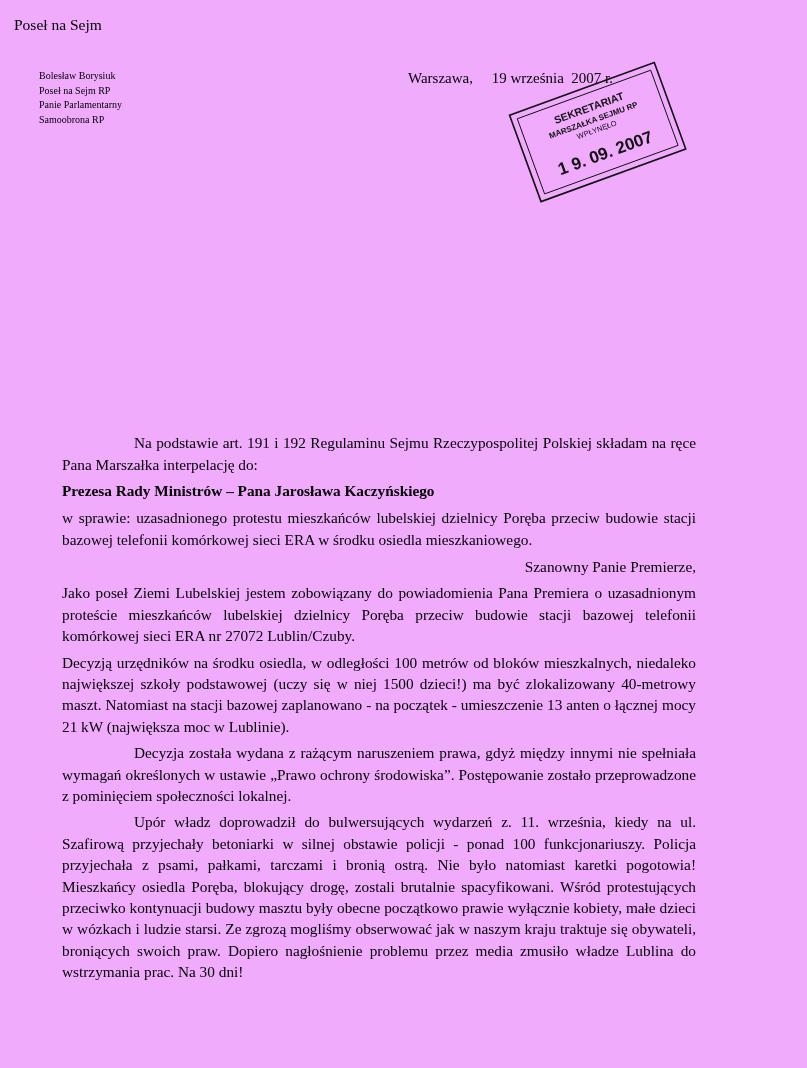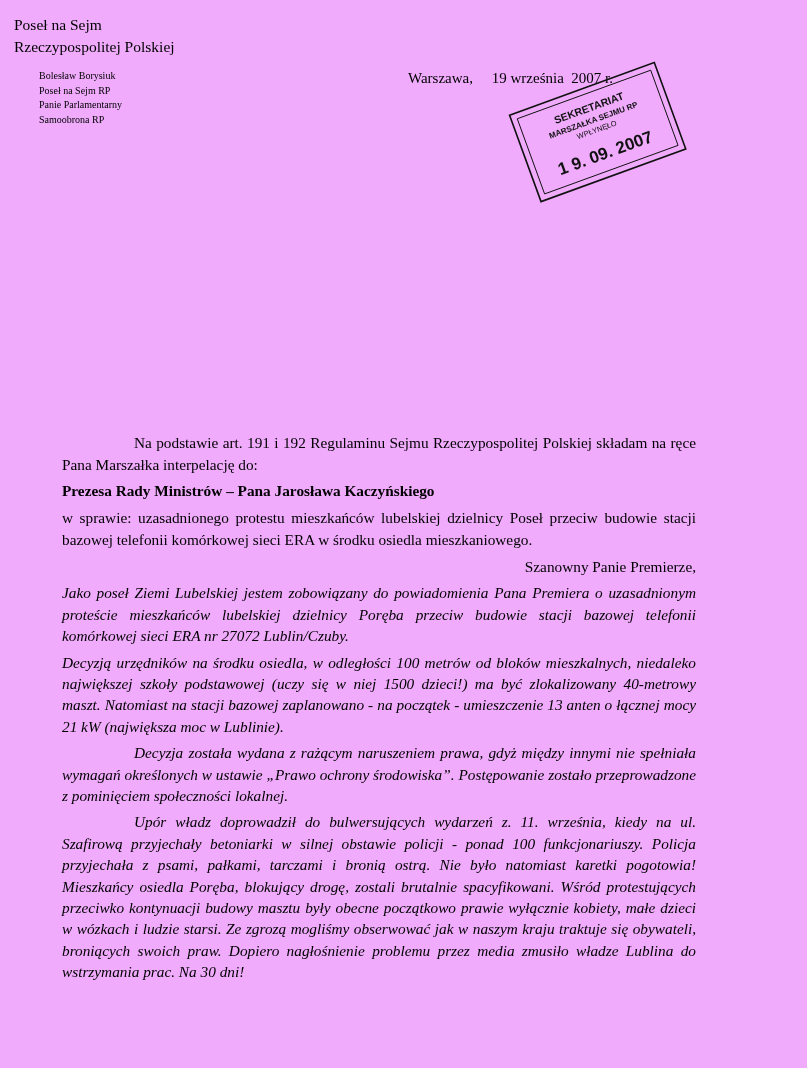--- a/index.html
+++ b/index.html
@@ -75,30 +75,29 @@
     margin: 5px 0 0 0;
   }
   .p-indent-big { text-indent: 72px; }
   .gap-md { margin-top: 22px; }
   .gap-lg { margin-top: 28px; }
   .subject-line {
     font-weight: bold;
     text-align: left;
   }
   .no-justify { text-align: right; }
-  .tight { line-height: 1.40; font-style: italic; }
+  .tight { line-height: 1.40; }
 </style>
 </head>
 <body>
 
 <div class="page">
 
   <div class="letterhead">
     <div>Poseł na Sejm</div>
-    <div>Rzeczypospolitej Polskiej</div>
   </div>
 
   <div class="sender">
     <div>Bolesław Borysiuk</div>
     <div>Poseł na Sejm RP</div>
     <div>Panie Parlamentarny</div>
     <div>Samoobrona RP</div>
   </div>
 
   <div class="place-date">Warszawa,     19 września  2007 r.</div>
@@ -113,21 +112,21 @@
         <text x="95" y="74" font-family="'Liberation Sans', sans-serif" font-size="7.5" text-anchor="middle" fill="#111">WPŁYNĘŁO</text>
         <text x="95" y="102" font-family="'Liberation Sans', sans-serif" font-size="17" font-weight="bold" text-anchor="middle" fill="#111">1 9. 09. 2007</text>
       </g>
     </svg>
   </div>
 
 
   <div class="body">
     <p class="p-indent-big">Na podstawie art. 191 i 192 Regulaminu Sejmu Rzeczypospolitej Polskiej składam na ręce Pana Marszałka interpelację do:</p>
     <p class="subject-line gap-lg">Prezesa Rady Ministrów – Pana Jarosława Kaczyńskiego</p>
-    <p class="gap-lg">w sprawie: uzasadnionego protestu mieszkańców lubelskiej dzielnicy Poseł przeciw budowie stacji bazowej telefonii komórkowej sieci ERA w środku osiedla mieszkaniowego.</p>
+    <p class="gap-lg">w sprawie: uzasadnionego protestu mieszkańców lubelskiej dzielnicy Poręba przeciw budowie stacji bazowej telefonii komórkowej sieci ERA w środku osiedla mieszkaniowego.</p>
     <p class="p-indent-big gap-md no-justify">Szanowny Panie Premierze,</p>
     <p class="tight">Jako poseł Ziemi Lubelskiej jestem zobowiązany do powiadomienia Pana Premiera o uzasadnionym proteście mieszkańców lubelskiej dzielnicy Poręba przeciw budowie stacji bazowej telefonii komórkowej sieci ERA nr 27072 Lublin/Czuby.</p>
     <p class="tight">Decyzją urzędników na środku osiedla, w odległości 100 metrów  od bloków mieszkalnych, niedaleko największej szkoły podstawowej (uczy się w niej 1500 dzieci!) ma być zlokalizowany 40-metrowy maszt. Natomiast na stacji bazowej zaplanowano - na początek - umieszczenie 13 anten o łącznej mocy 21 kW (największa moc w Lublinie).</p>
     <p class="p-indent-big tight">Decyzja została wydana z rażącym naruszeniem prawa, gdyż między innymi nie spełniała wymagań określonych w ustawie „Prawo ochrony środowiska”. Postępowanie zostało przeprowadzone z pominięciem społeczności lokalnej.</p>
     <p class="p-indent-big tight">Upór władz doprowadził do bulwersujących wydarzeń z. 11. września, kiedy na ul. Szafirową przyjechały betoniarki w silnej obstawie policji  - ponad 100 funkcjonariuszy. Policja przyjechała z psami, pałkami, tarczami i bronią ostrą. Nie było natomiast karetki pogotowia! Mieszkańcy osiedla Poręba, blokujący drogę, zostali brutalnie spacyfikowani. Wśród protestujących przeciwko kontynuacji budowy masztu były obecne początkowo prawie wyłącznie kobiety, małe dzieci w wózkach i ludzie starsi. Ze zgrozą mogliśmy obserwować jak w naszym kraju traktuje się obywateli, broniących swoich praw. Dopiero nagłośnienie problemu przez media zmusiło władze Lublina do wstrzymania prac. Na 30 dni!</p>
   </div>
 
 </div>
 
 </body></html>

